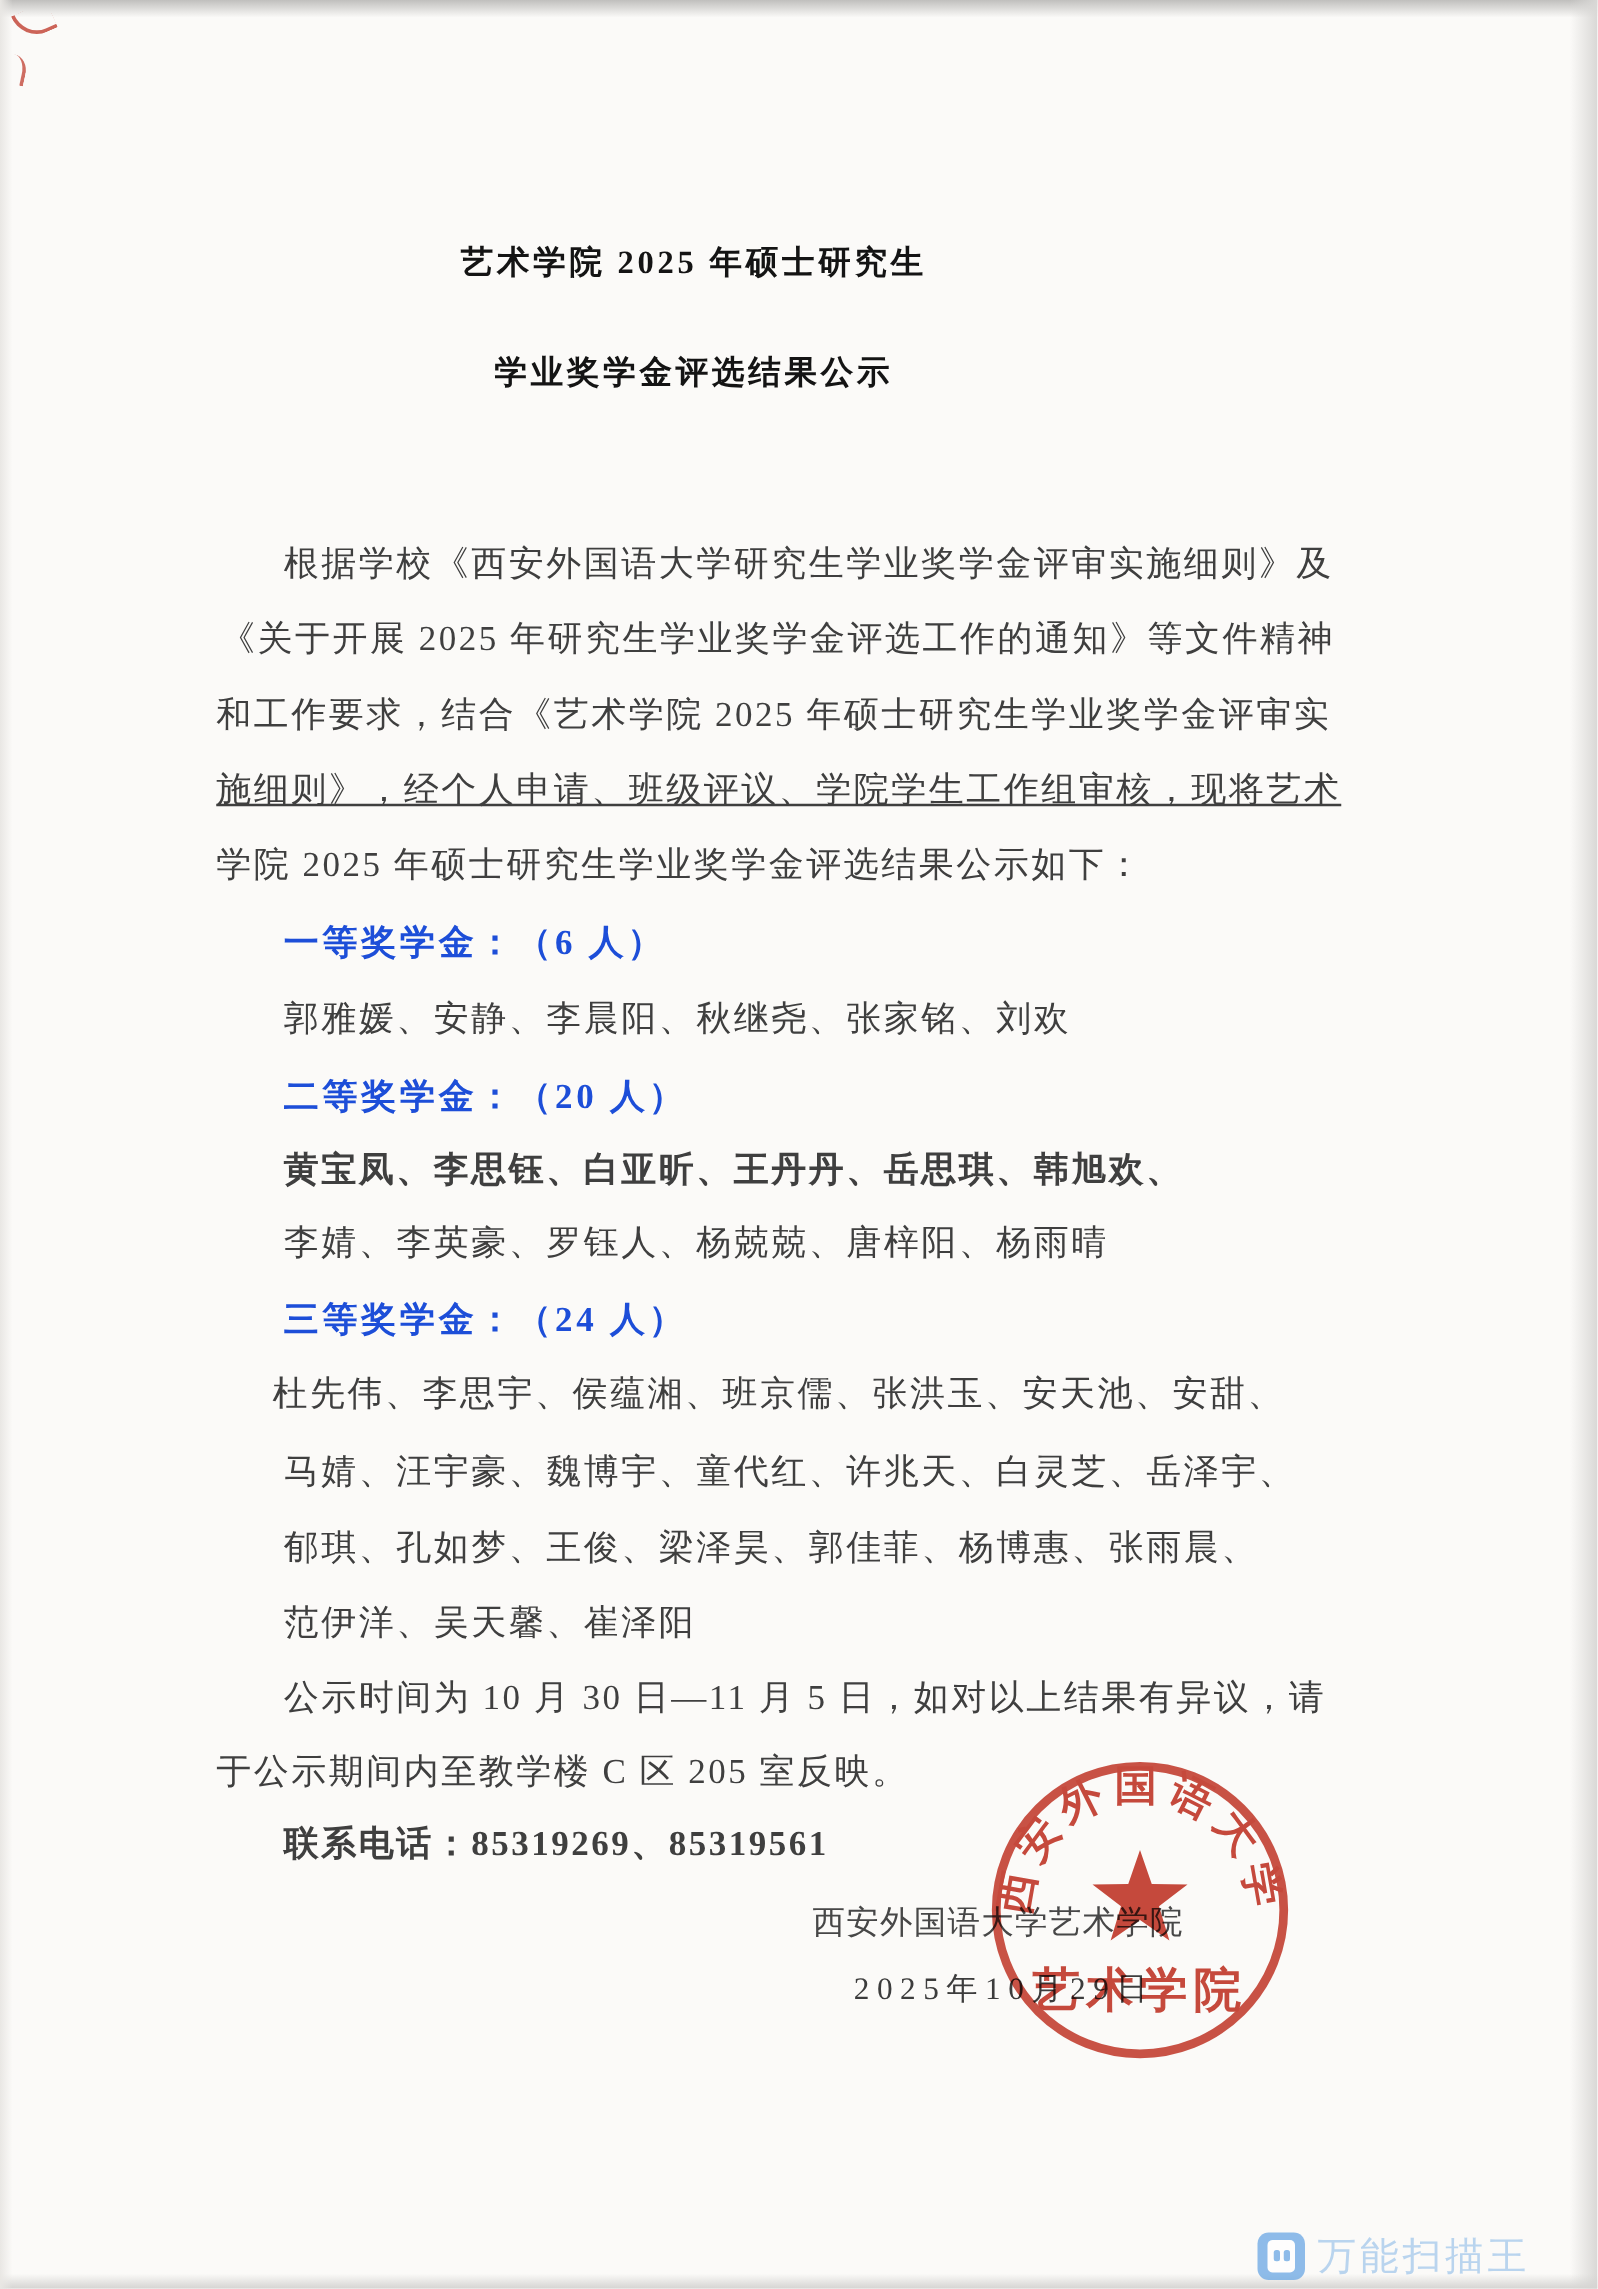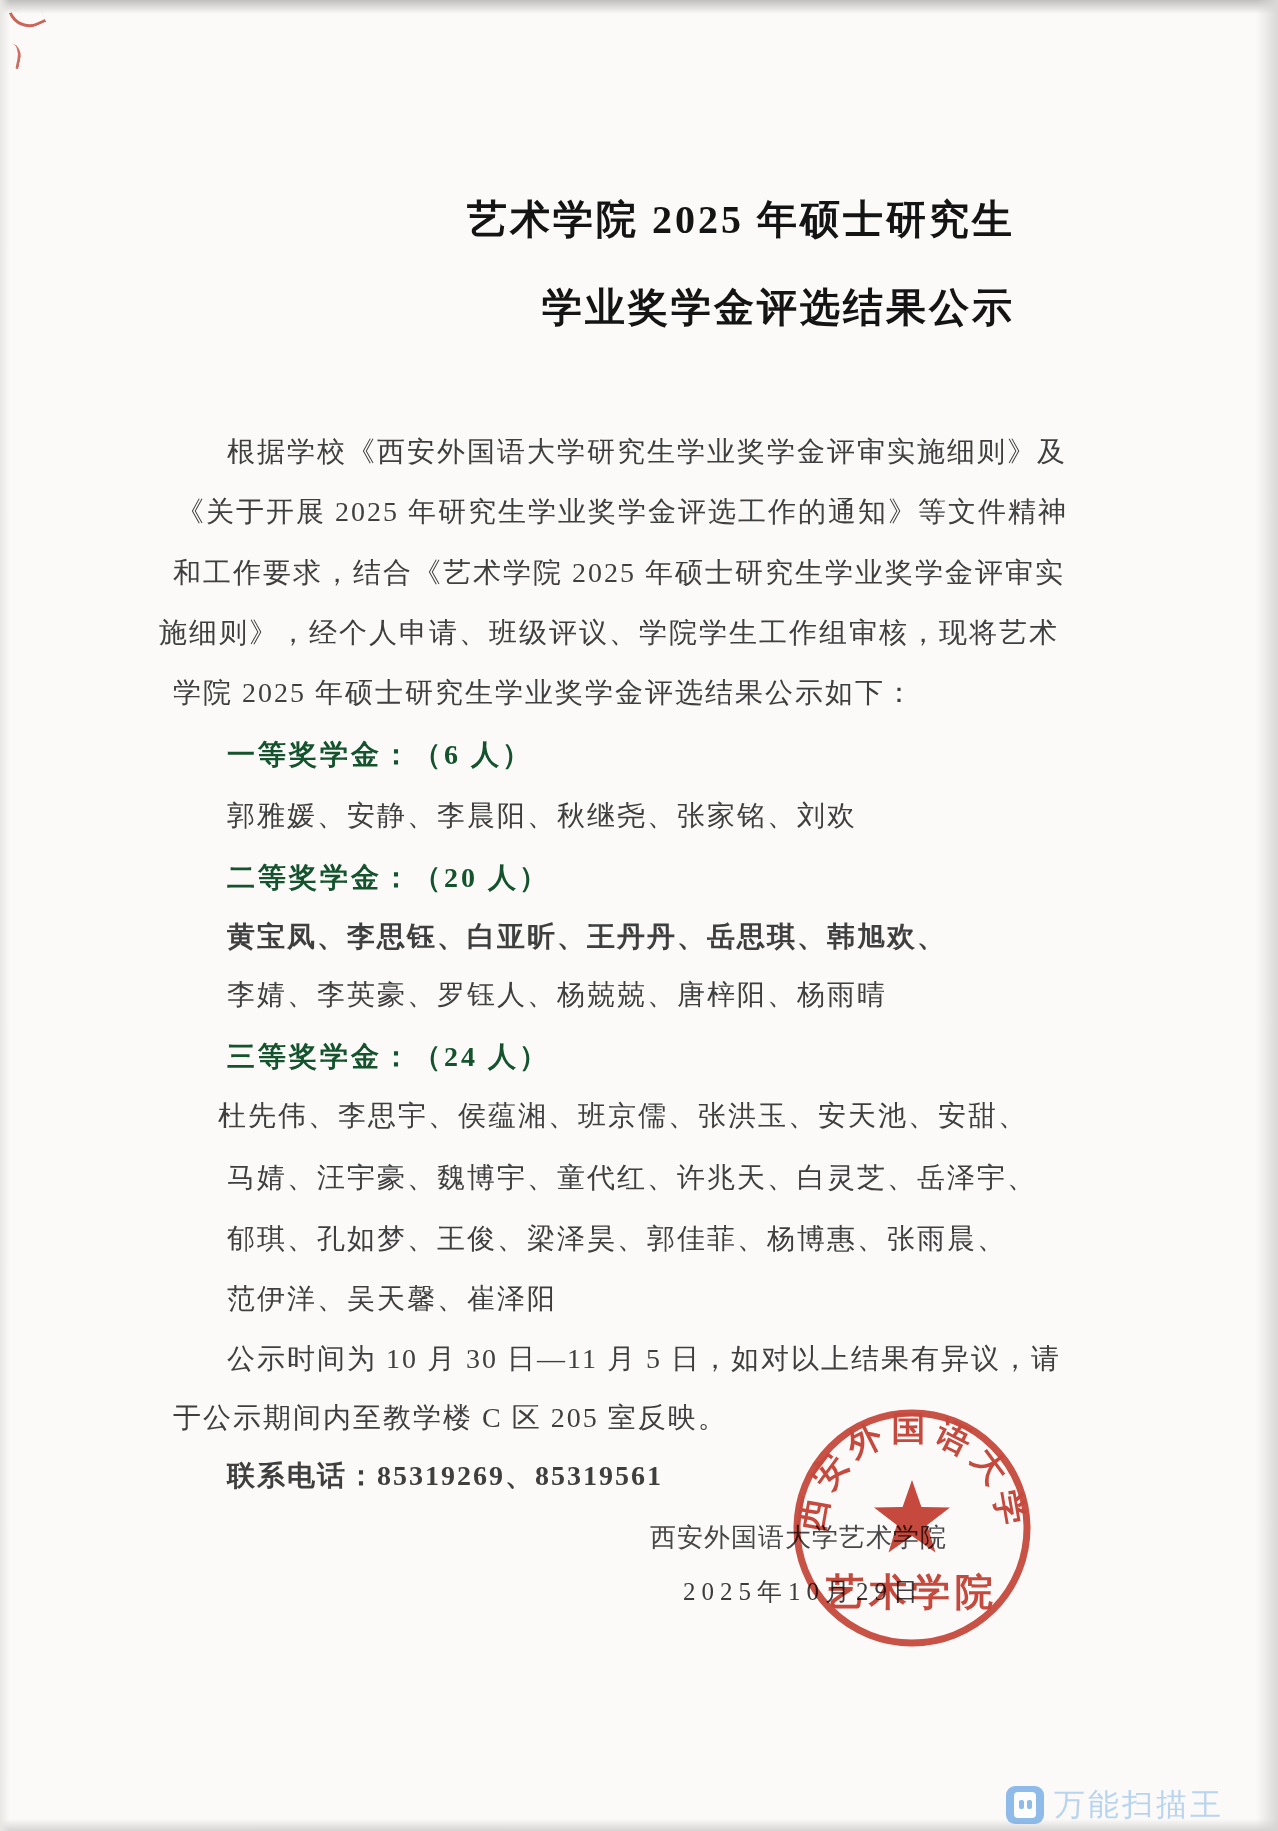--- a/index.html
+++ b/index.html
@@ -20,37 +20,37 @@
 
   .pen-mark{position:absolute;}
   .pen-mark-1{left:12px;top:6px;width:28px;height:20px;
     border-left:3px solid #c44a3d;border-bottom:3px solid #c44a3d;
     border-bottom-left-radius:70% 100%;transform:rotate(-24deg);opacity:.85;}
   .pen-mark-2{left:6px;top:44px;width:12px;height:24px;
     border-right:3px solid #c44a3d;border-top-right-radius:80% 60%;
     transform:rotate(12deg);opacity:.8;}
 
   .title{
-    position:absolute;left:95px;width:920px;text-align:right;
-    font-size:40px;font-weight:bold;letter-spacing:3px;color:#141414;
+    position:absolute;left:95px;width:920px;text-align:center;
+    font-size:26px;font-weight:bold;letter-spacing:3px;color:#141414;
     white-space:nowrap;
   }
   .title-1{top:192px;}
   .title-2{top:280px;}
 
   .line{
     position:absolute;font-size:28px;letter-spacing:2px;color:#3f3f3f;
     white-space:nowrap;line-height:36px;
   }
-  .heading{font-weight:bold;color:#14532d;letter-spacing:3px;}
+  .heading{font-weight:bold;color:#1d4ed8;letter-spacing:3px;}
 
   .p0{left:227px;top:434px;}
   .p1{left:176px;top:494px;}
   .p2{left:173px;top:555px;}
-  .p3{left:159px;top:615px;}
+  .p3{left:173px;top:615px;text-decoration:underline;}
   .p4{left:173px;top:675px;}
 
   .h1{left:227px;top:737px;}
   .n1a{left:227px;top:798px;}
   .h2{left:227px;top:860px;}
   .n2a{left:227px;top:919px;font-weight:bold;}
   .n2b{left:227px;top:977px;}
   .h3{left:227px;top:1039px;}
   .n3a{left:218px;top:1098px;}
   .n3b{left:227px;top:1160px;}

